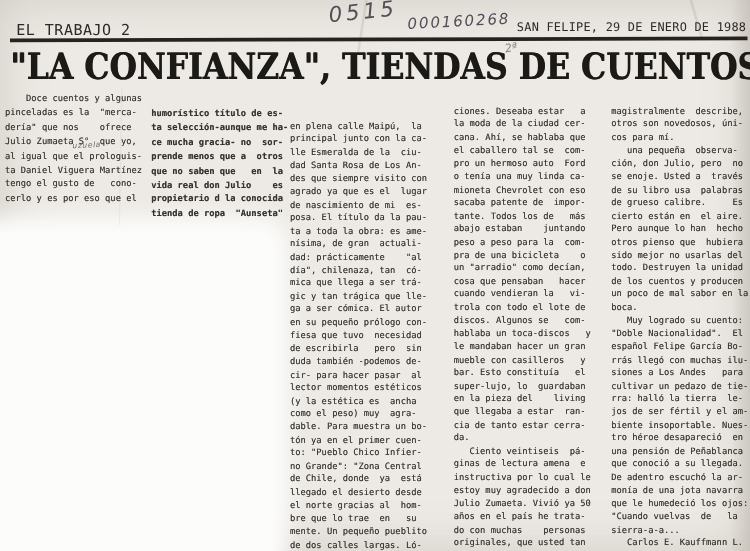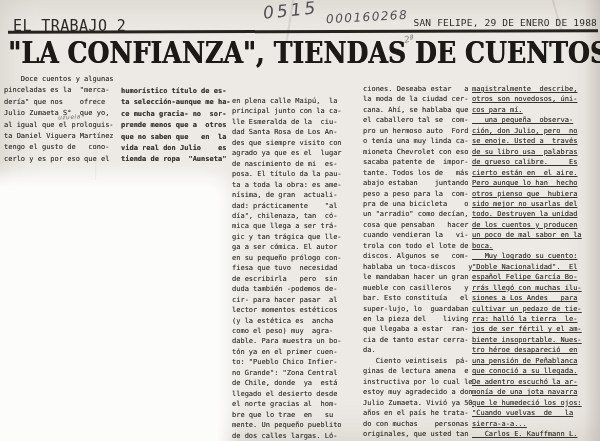--- a/index.html
+++ b/index.html
@@ -19,21 +19,21 @@
     background:linear-gradient(to right,rgba(140,132,120,0),rgba(140,132,120,0.20));
   }
   .crease{position:absolute;background:rgba(125,119,108,0.16);}
   .crease.c1{left:289px;top:-2px;width:2px;height:44px;transform:rotate(9deg);}
   .crease.c2{left:556px;top:-2px;width:2px;height:34px;transform:rotate(-16deg);}
   .crease.c3{left:96px;top:70px;width:1px;height:110px;transform:rotate(1deg);background:rgba(125,119,108,0.08);}
 
   
   .pub-name{
     position:absolute;left:13px;top:17px;
-    font-size:15px;letter-spacing:0.4px;color:#2c2a26;white-space:pre;
+    font-size:12px;letter-spacing:0.4px;color:#2c2a26;white-space:pre;
   }
   .dateline{
     position:absolute;right:3px;top:17px;
     font-size:9.5px;letter-spacing:0.2px;color:#2c2a26;white-space:pre;
   }
   .rule{
     position:absolute;left:8px;top:30px;width:590px;height:2.5px;
     background:#26231f;transform:rotate(-0.15deg);
   }
 
@@ -53,21 +53,21 @@
     text-shadow:0.6px 0 0 #1c1a17;
   }
 
   
   .col{position:absolute;color:#36332e;text-shadow:0 0 0.5px rgba(54,51,46,0.55);}
   .col .ln{white-space:pre;font-size:7px;height:auto;}
   .col1{left:4px;  top:74px;width:106px;}
   .col2{left:121px;top:86px;width:106px;font-weight:bold;}
   .col3{left:232px;top:84px;width:118px;margin-top:12px;}
   .col4{left:363px;top:84px;width:110px;}
-  .col5{left:472px;top:84px;width:110px;text-decoration:underline;}
+  .col5{left:489px;top:84px;width:110px;}
   .col1 .ln,.col2 .ln{line-height:11.4px;}
   .col3 .ln,.col4 .ln,.col5 .ln{line-height:10.45px;}
 </style>
 </head>
 <body>
 
 <div class="page">
 
   <div class="patch-white"></div>
   <div class="edge-shade"></div>
@@ -96,20 +96,21 @@
       <div class="ln">tengo el gusto de   cono-</div>
       <div class="ln">cerlo y es por eso que el</div>
     </div>
   <div class="col col2">
       <div class="ln">humorístico título de es-</div>
       <div class="ln">ta selección-aunque me ha-</div>
       <div class="ln">ce mucha gracia- no  sor-</div>
       <div class="ln">prende menos que a  otros</div>
       <div class="ln">que no saben que   en  la</div>
       <div class="ln">vida real don Julio    es</div>
+      <div class="ln">propietario d la conocida</div>
       <div class="ln">tienda de ropa  "Aunseta"</div>
     </div>
   <div class="col col3">
       <div class="ln">en plena calle Maipú,  la</div>
       <div class="ln">principal junto con la ca-</div>
       <div class="ln">lle Esmeralda de la  ciu-</div>
       <div class="ln">dad Santa Rosa de Los An-</div>
       <div class="ln">des que siempre visito con</div>
       <div class="ln">agrado ya que es el  lugar</div>
       <div class="ln">de nascimiento de mi  es-</div>

